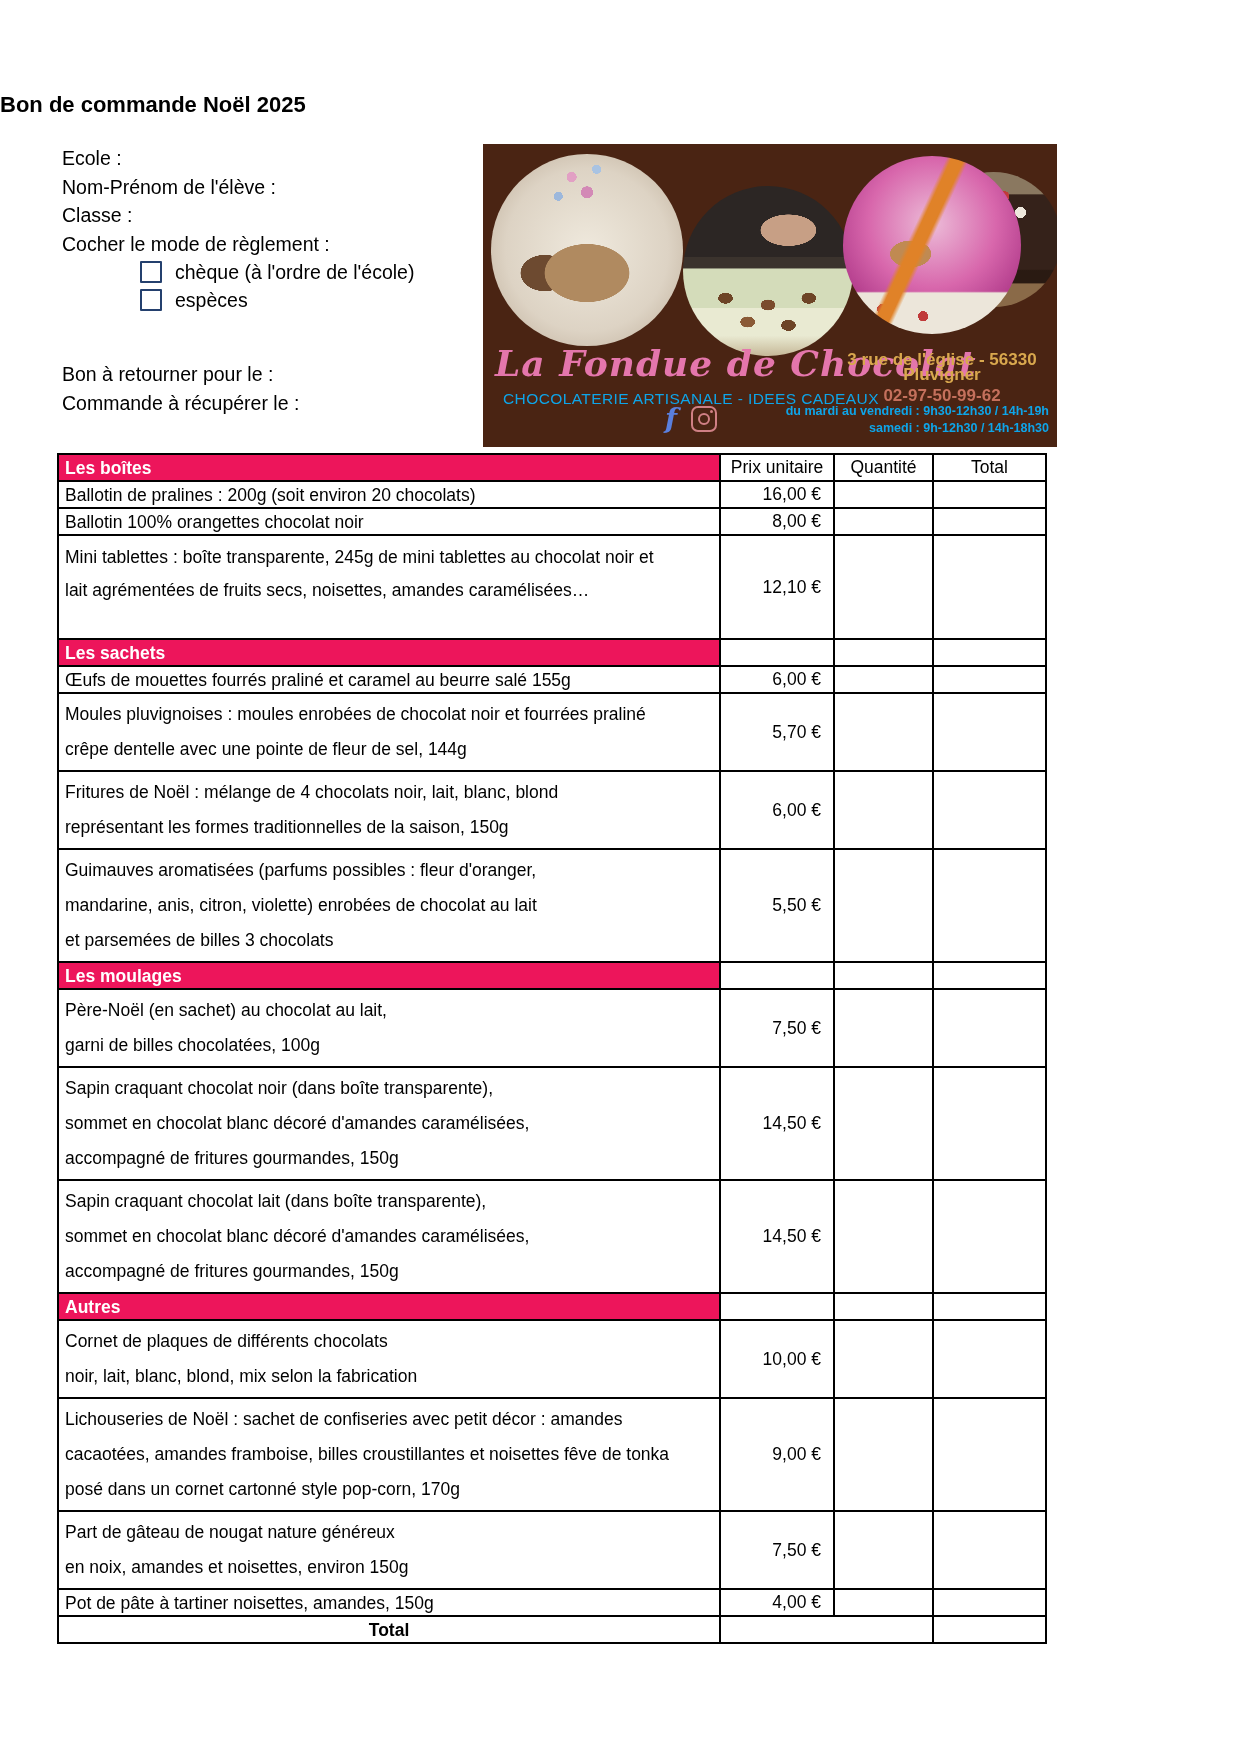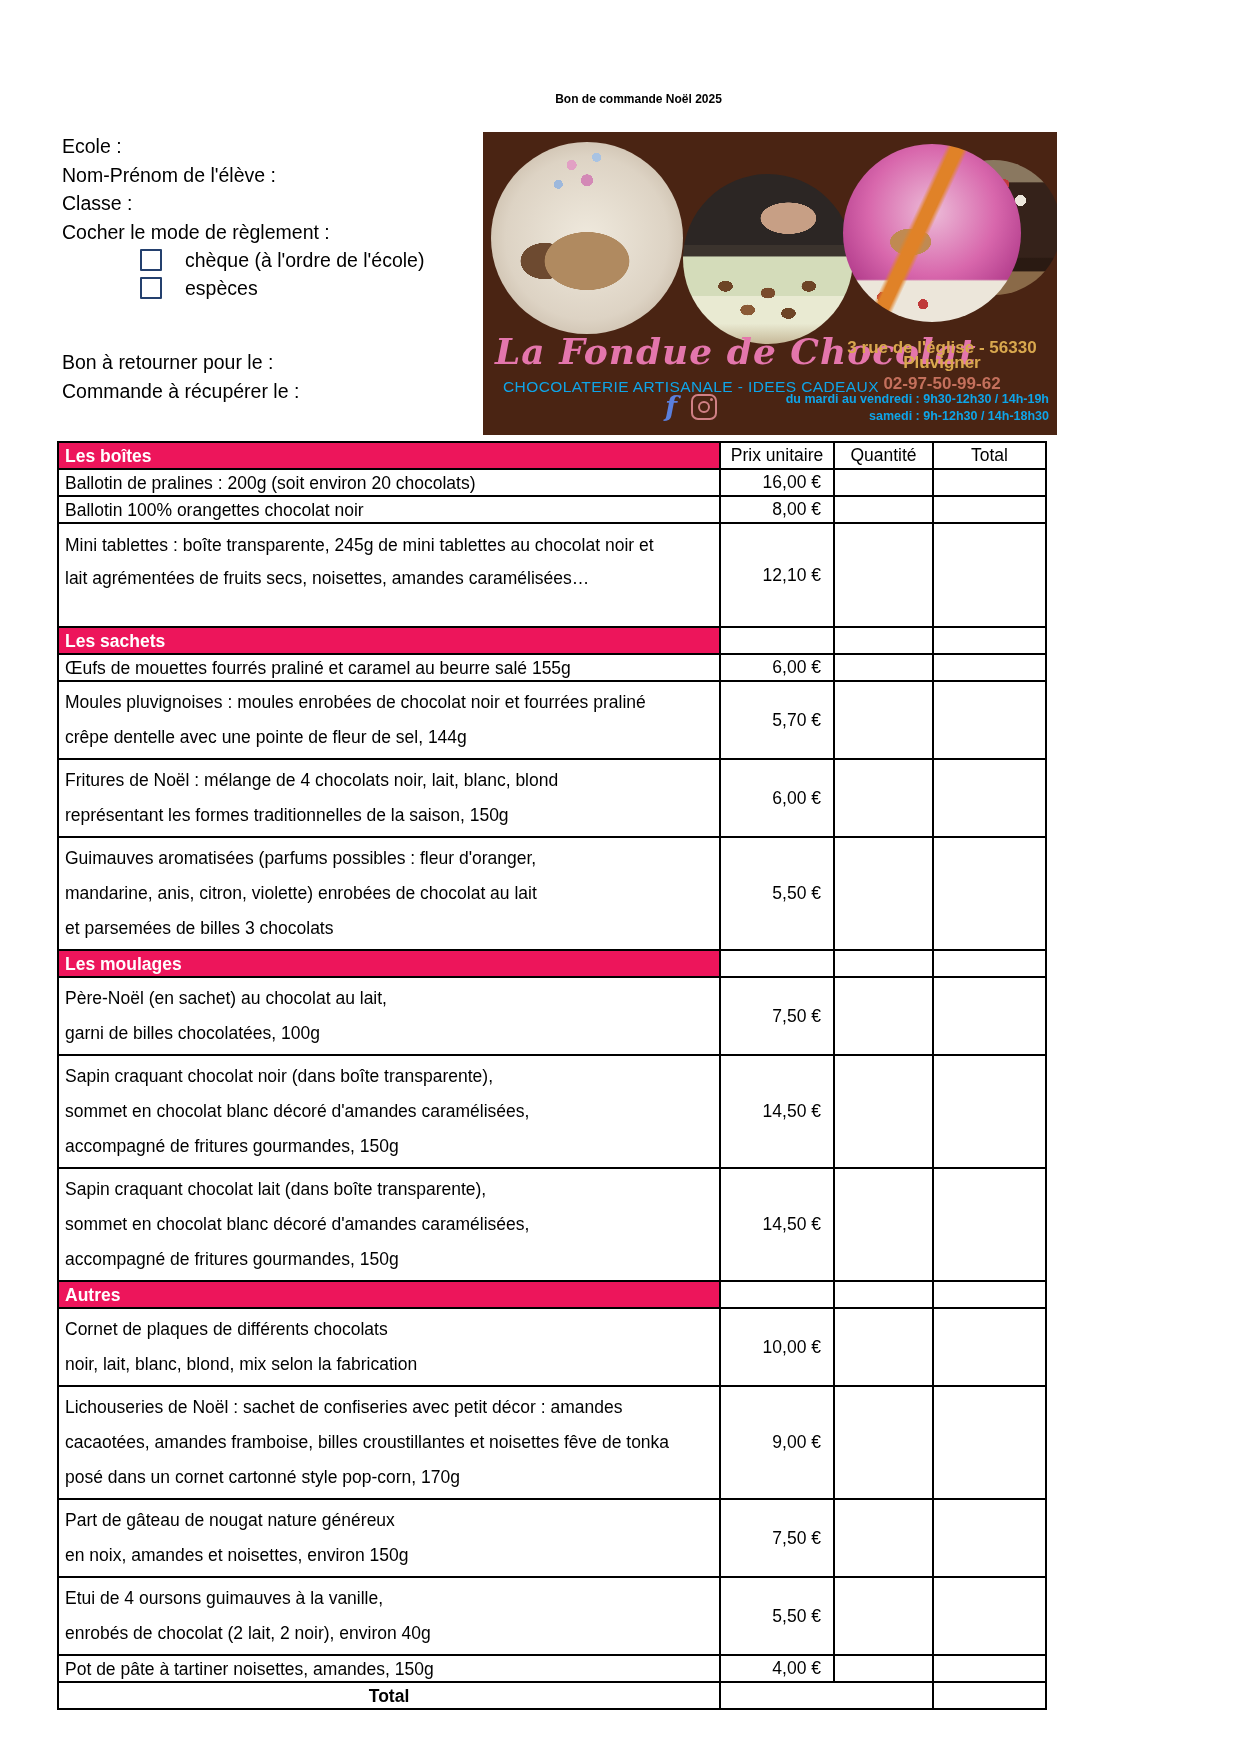--- a/index.html
+++ b/index.html
@@ -1,26 +1,26 @@
 <!DOCTYPE html>
 <html lang="fr"><head>
 <meta charset="utf-8">
 <style>
   html,body{margin:0;padding:0;background:#fff;}
   .page{
     width:1241px;height:1755px;position:relative;background:#fff;
     font-family:"Liberation Sans", sans-serif;color:#000;overflow:hidden;
   }
   
-  .doc-title{padding-top:92px;text-align:center;font-weight:bold;font-size:12px;padding-left:36px;}
+  .doc-title{padding-top:92px;text-align:left;font-weight:bold;font-size:22px;}
   
   .header-row{display:flex;margin:26px 0 0 62px;}
   .form-col{width:421px;font-size:19.5px;}
   .form-line{line-height:28.5px;}
-  .pay-option{display:flex;align-items:center;gap:23px;margin-left:78px;height:28px;}
+  .pay-option{display:flex;align-items:center;gap:13px;margin-left:78px;height:28px;}
   .checkbox{width:18px;height:18px;border:2.5px solid #24406E;background:#fff;display:inline-block;border-radius:1px;}
   .gap-block{height:46px;}
   
   .banner{width:574px;height:303px;background:#4A2413;position:relative;overflow:hidden;flex:none;}
   .circle{position:absolute;border-radius:50%;}
   .c1{left:8px;top:10px;width:192px;height:192px;
       background:
         radial-gradient(10px 10px at 42% 12%, #e2a0c4 0 50%, transparent 51%),
         radial-gradient(9px 9px at 55% 8%, #a9c3e2 0 50%, transparent 51%),
         radial-gradient(12px 12px at 50% 20%, #d389b6 0 50%, transparent 51%),
@@ -230,26 +230,20 @@
           <td class="price val">9,00 €</td>
           <td class="qty"></td>
           <td class="total"></td>
         </tr>
         <tr data-row-id="part-de-gateau-nougat">
           <td class="desc multi">Part de gâteau de nougat nature généreux<br>en noix, amandes et noisettes, environ 150g</td>
           <td class="price val">7,50 €</td>
           <td class="qty"></td>
           <td class="total"></td>
         </tr>
-        <tr data-row-id="etui-oursons-guimauves">
-          <td class="desc multi">Etui de 4 oursons guimauves à la vanille,<br>enrobés de chocolat (2 lait, 2 noir), environ 40g</td>
-          <td class="price val">5,50 €</td>
-          <td class="qty"></td>
-          <td class="total"></td>
-        </tr>
         <tr data-row-id="pot-pate-a-tartiner">
           <td class="desc">Pot de pâte à tartiner noisettes, amandes, 150g</td>
           <td class="price val">4,00 €</td>
           <td class="qty"></td>
           <td class="total"></td>
         </tr>
         <tr data-row-id="grand-total">
           <td class="desc total-label">Total</td>
           <td class="price" colspan="2"></td>
           <td class="total"></td>

